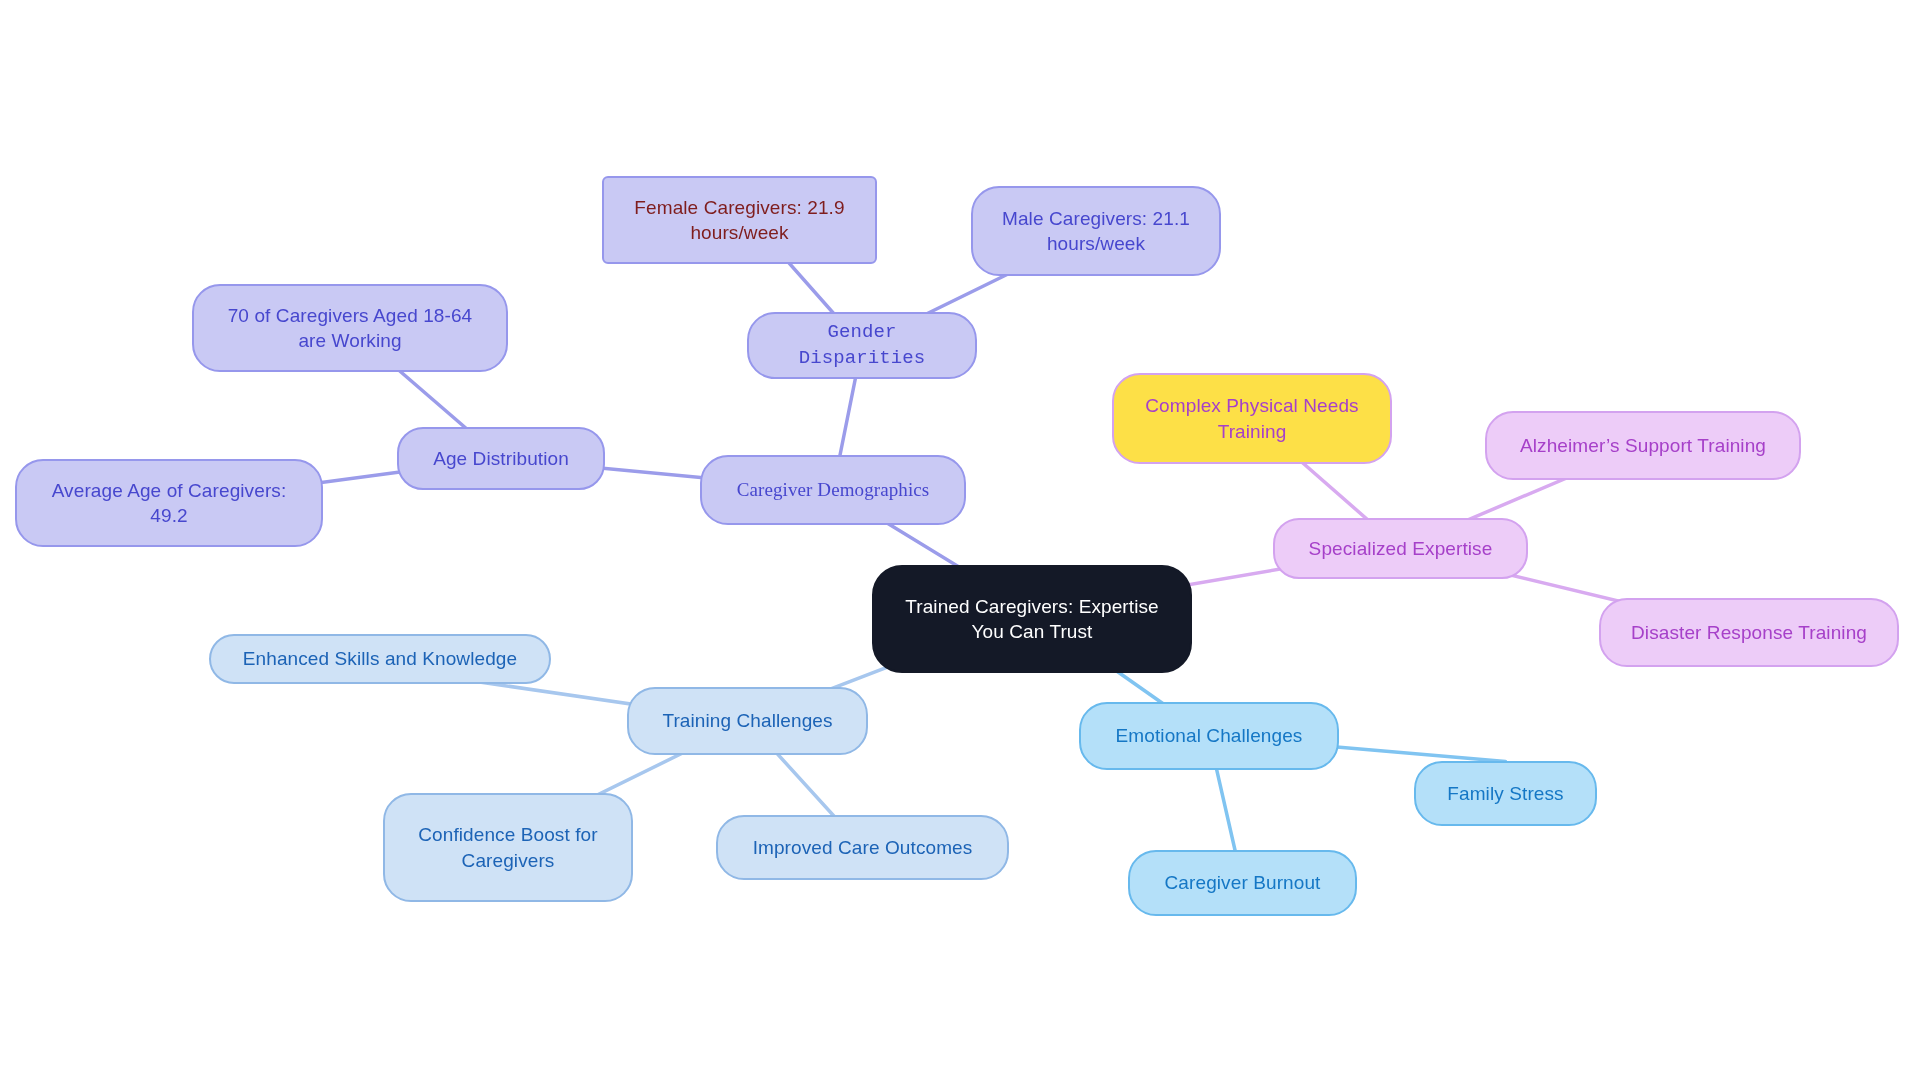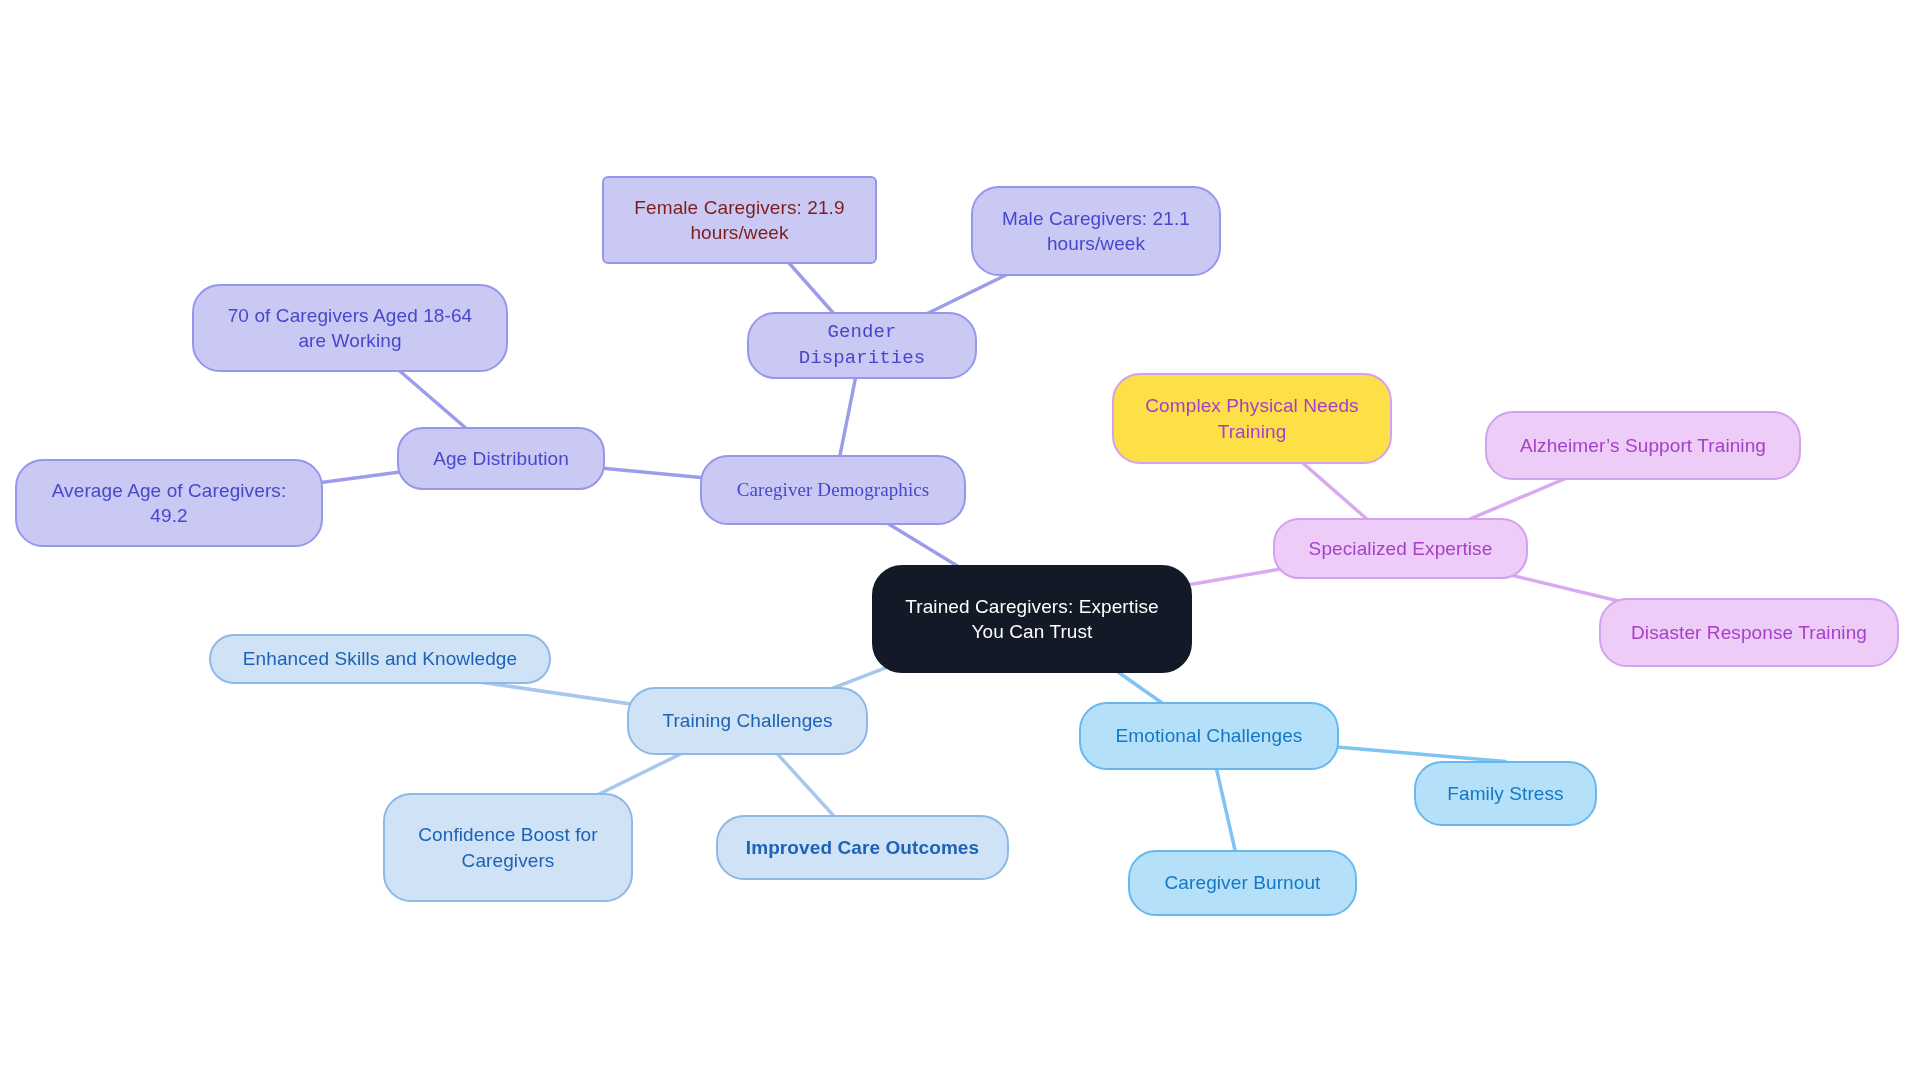--- a/index.html
+++ b/index.html
@@ -70,18 +70,18 @@
       <div class="mm-node" style="left: 397px; top: 427px; width: 208px; height: 63px; border-radius: 26px; background: rgb(201, 201, 244); border: 2px solid rgb(150, 151, 236); color: rgb(71, 71, 206);">Age Distribution</div>
       <div class="mm-node" style="left: 192px; top: 284px; width: 316px; height: 88px; border-radius: 28px; background: rgb(201, 201, 244); border: 2px solid rgb(150, 151, 236); color: rgb(71, 71, 206);">70 of Caregivers Aged 18-64 are Working</div>
       <div class="mm-node" style="left: 15px; top: 459px; width: 308px; height: 88px; border-radius: 28px; background: rgb(201, 201, 244); border: 2px solid rgb(150, 151, 236); color: rgb(71, 71, 206);">Average Age of Caregivers: 49.2</div>
       <div class="mm-node" style="left: 1273px; top: 518px; width: 255px; height: 61px; border-radius: 26px; background: rgb(237, 204, 248); border: 2px solid rgb(211, 162, 239); color: rgb(166, 64, 201);">Specialized Expertise</div>
       <div class="mm-node" style="left: 1112px; top: 373px; width: 280px; height: 91px; border-radius: 28px; background: #fde047; border: 2px solid rgb(211, 162, 239); color: rgb(166, 64, 201);">Complex Physical Needs Training</div>
       <div class="mm-node" style="left: 1485px; top: 411px; width: 316px; height: 69px; border-radius: 28px; background: rgb(237, 204, 248); border: 2px solid rgb(211, 162, 239); color: rgb(166, 64, 201);">Alzheimer’s Support Training</div>
       <div class="mm-node" style="left: 1599px; top: 598px; width: 300px; height: 69px; border-radius: 28px; background: rgb(237, 204, 248); border: 2px solid rgb(211, 162, 239); color: rgb(166, 64, 201);">Disaster Response Training</div>
       <div class="mm-node" style="left: 627px; top: 687px; width: 241px; height: 68px; border-radius: 28px; background: rgb(207, 226, 246); border: 2px solid rgb(144, 184, 230); color: rgb(28, 99, 182);">Training Challenges</div>
       <div class="mm-node" style="left: 209px; top: 634px; width: 342px; height: 50px; border-radius: 28px; background: rgb(207, 226, 246); border: 2px solid rgb(144, 184, 230); color: rgb(28, 99, 182);">Enhanced Skills and Knowledge</div>
       <div class="mm-node" style="left: 383px; top: 793px; width: 250px; height: 109px; border-radius: 28px; background: rgb(207, 226, 246); border: 2px solid rgb(144, 184, 230); color: rgb(28, 99, 182);">Confidence Boost for Caregivers</div>
-      <div class="mm-node" style="left: 716px; top: 815px; width: 293px; height: 65px; border-radius: 28px; background: rgb(207, 226, 246); border: 2px solid rgb(144, 184, 230); color: rgb(28, 99, 182); font-weight: bold;">Improved Care Outcomes</div>
+      <div class="mm-node" style="left: 716px; top: 815px; width: 293px; height: 65px; border-radius: 28px; background: rgb(207, 226, 246); border: 2px solid rgb(144, 184, 230); color: rgb(28, 99, 182);">Improved Care Outcomes</div>
       <div class="mm-node" style="left: 1079px; top: 702px; width: 260px; height: 68px; border-radius: 28px; background: rgb(180, 224, 249); border: 2px solid rgb(103, 185, 237); color: rgb(21, 119, 197);">Emotional Challenges</div>
       <div class="mm-node" style="left: 1414px; top: 729px; width: 183px; height: 65px; border-radius: 28px; background: rgb(180, 224, 249); border: 2px solid rgb(103, 185, 237); color: rgb(21, 119, 197); margin-top: 32px;">Family Stress</div>
       <div class="mm-node" style="left: 1128px; top: 850px; width: 229px; height: 66px; border-radius: 28px; background: rgb(180, 224, 249); border: 2px solid rgb(103, 185, 237); color: rgb(21, 119, 197);">Caregiver Burnout</div>
     </div>
 </div>
 
 </body></html>

